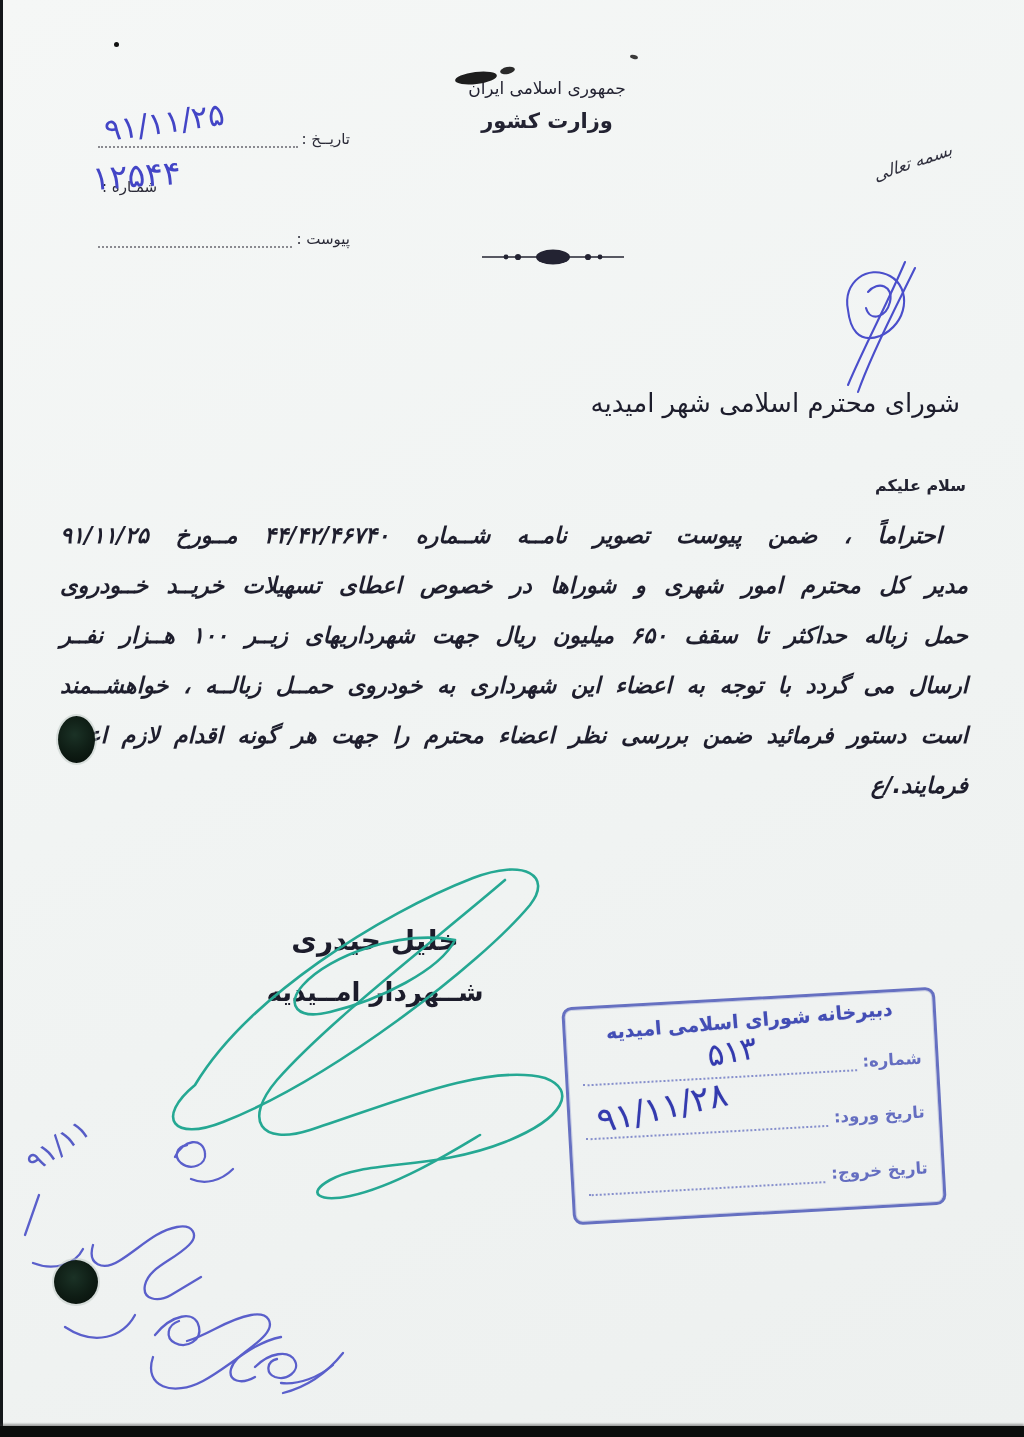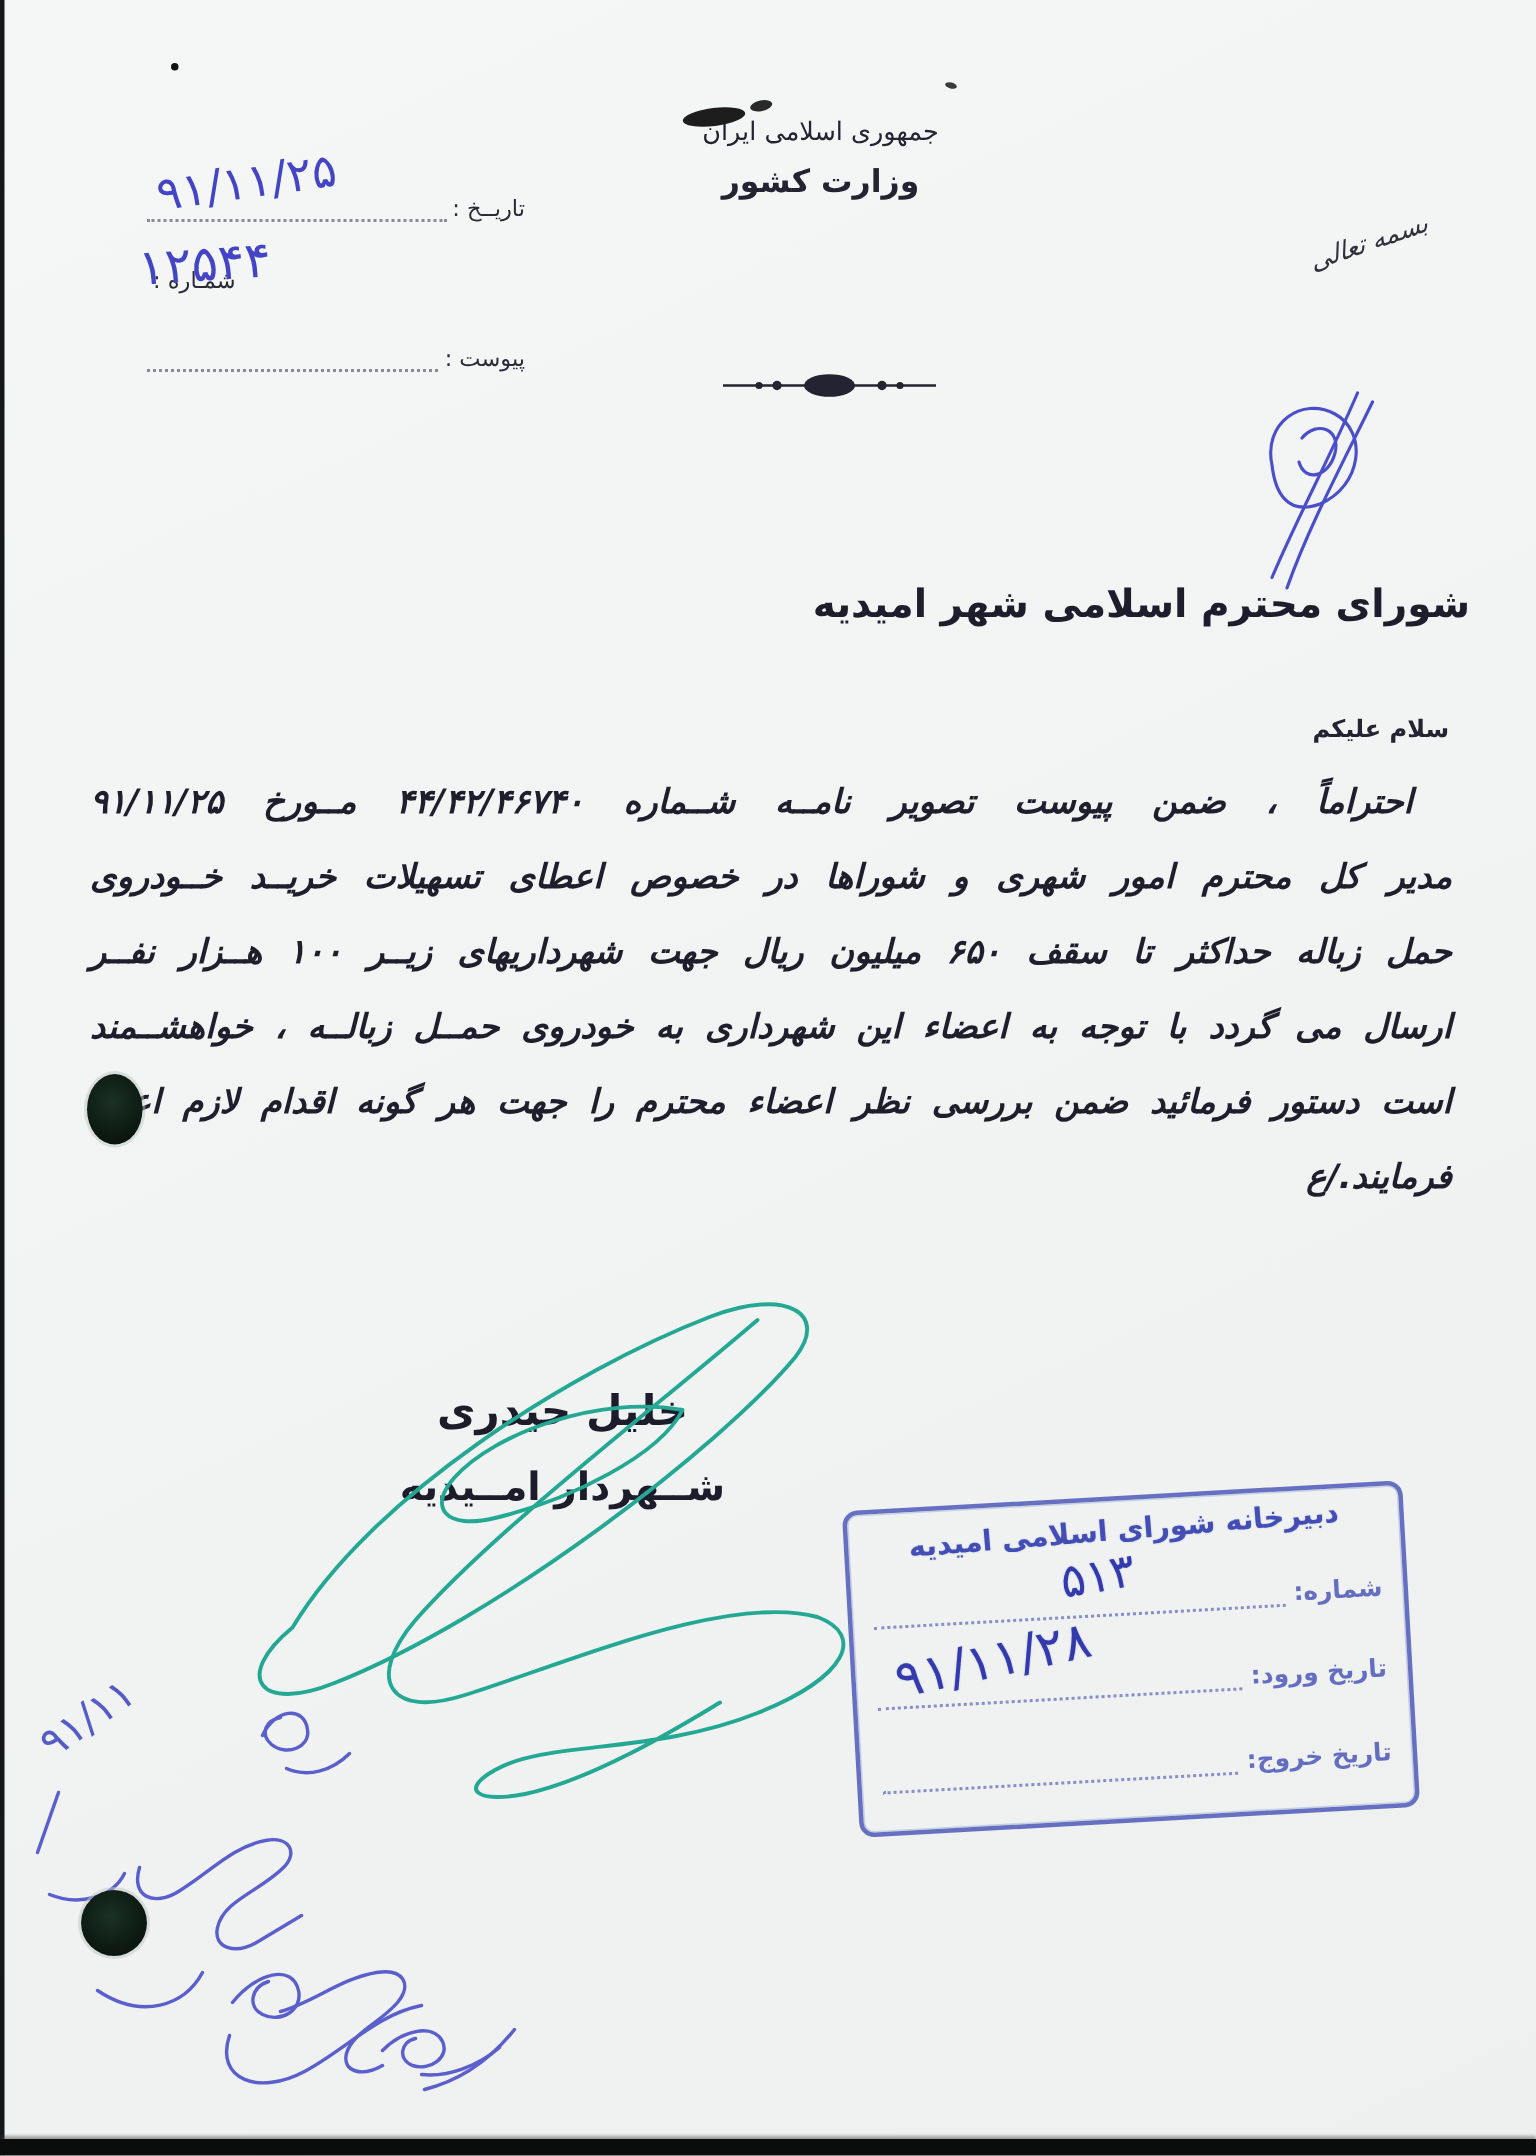--- a/index.html
+++ b/index.html
@@ -42,21 +42,21 @@
   .org-block .l2{font-size:21px;font-weight:700;margin-bottom:11px;}
   .org-block .l3{font-size:17px;margin-bottom:11px;}
   .org-block .l4{font-size:21px;font-weight:700;}
   .ornament{position:absolute;left:478px;top:246px;}
 
   .besmellah{position:absolute;left:848px;top:152px;width:130px;font-size:17px;font-style:italic;direction:rtl;transform:rotate(-19deg) skewX(-8deg);color:#30303e;text-align:center;}
 
   .paraph{position:absolute;left:820px;top:252px;}
 
   
-  .addressee{position:absolute;right:44px;top:388px;font-size:26px;font-weight:700;direction:rtl;color:#1d1d2c;}
+  .addressee{position:absolute;right:64px;top:388px;font-size:26px;font-weight:400;direction:rtl;color:#1d1d2c;}
   .salutation{position:absolute;right:58px;top:476px;font-size:16px;font-weight:700;direction:rtl;text-align:right;}
   .body-text{position:absolute;left:60px;right:56px;top:510px;direction:rtl;font-size:22.5px;font-weight:700;color:#1e1e2d;}
   .body-text .line{height:50px;line-height:50px;text-align:justify;text-align-last:justify;white-space:nowrap;font-style:italic;}
   .body-text .line.first{padding-right:26px;}
   .body-text .line.last{text-align:left;text-align-last:right;}
 
   
   .sig-block{position:absolute;left:220px;top:924px;width:310px;text-align:center;direction:rtl;color:#1c1c2b;}
   .sig-block .name{font-size:28px;font-weight:800;}
   .sig-block .title{font-size:26px;font-weight:800;margin-top:20px;}

